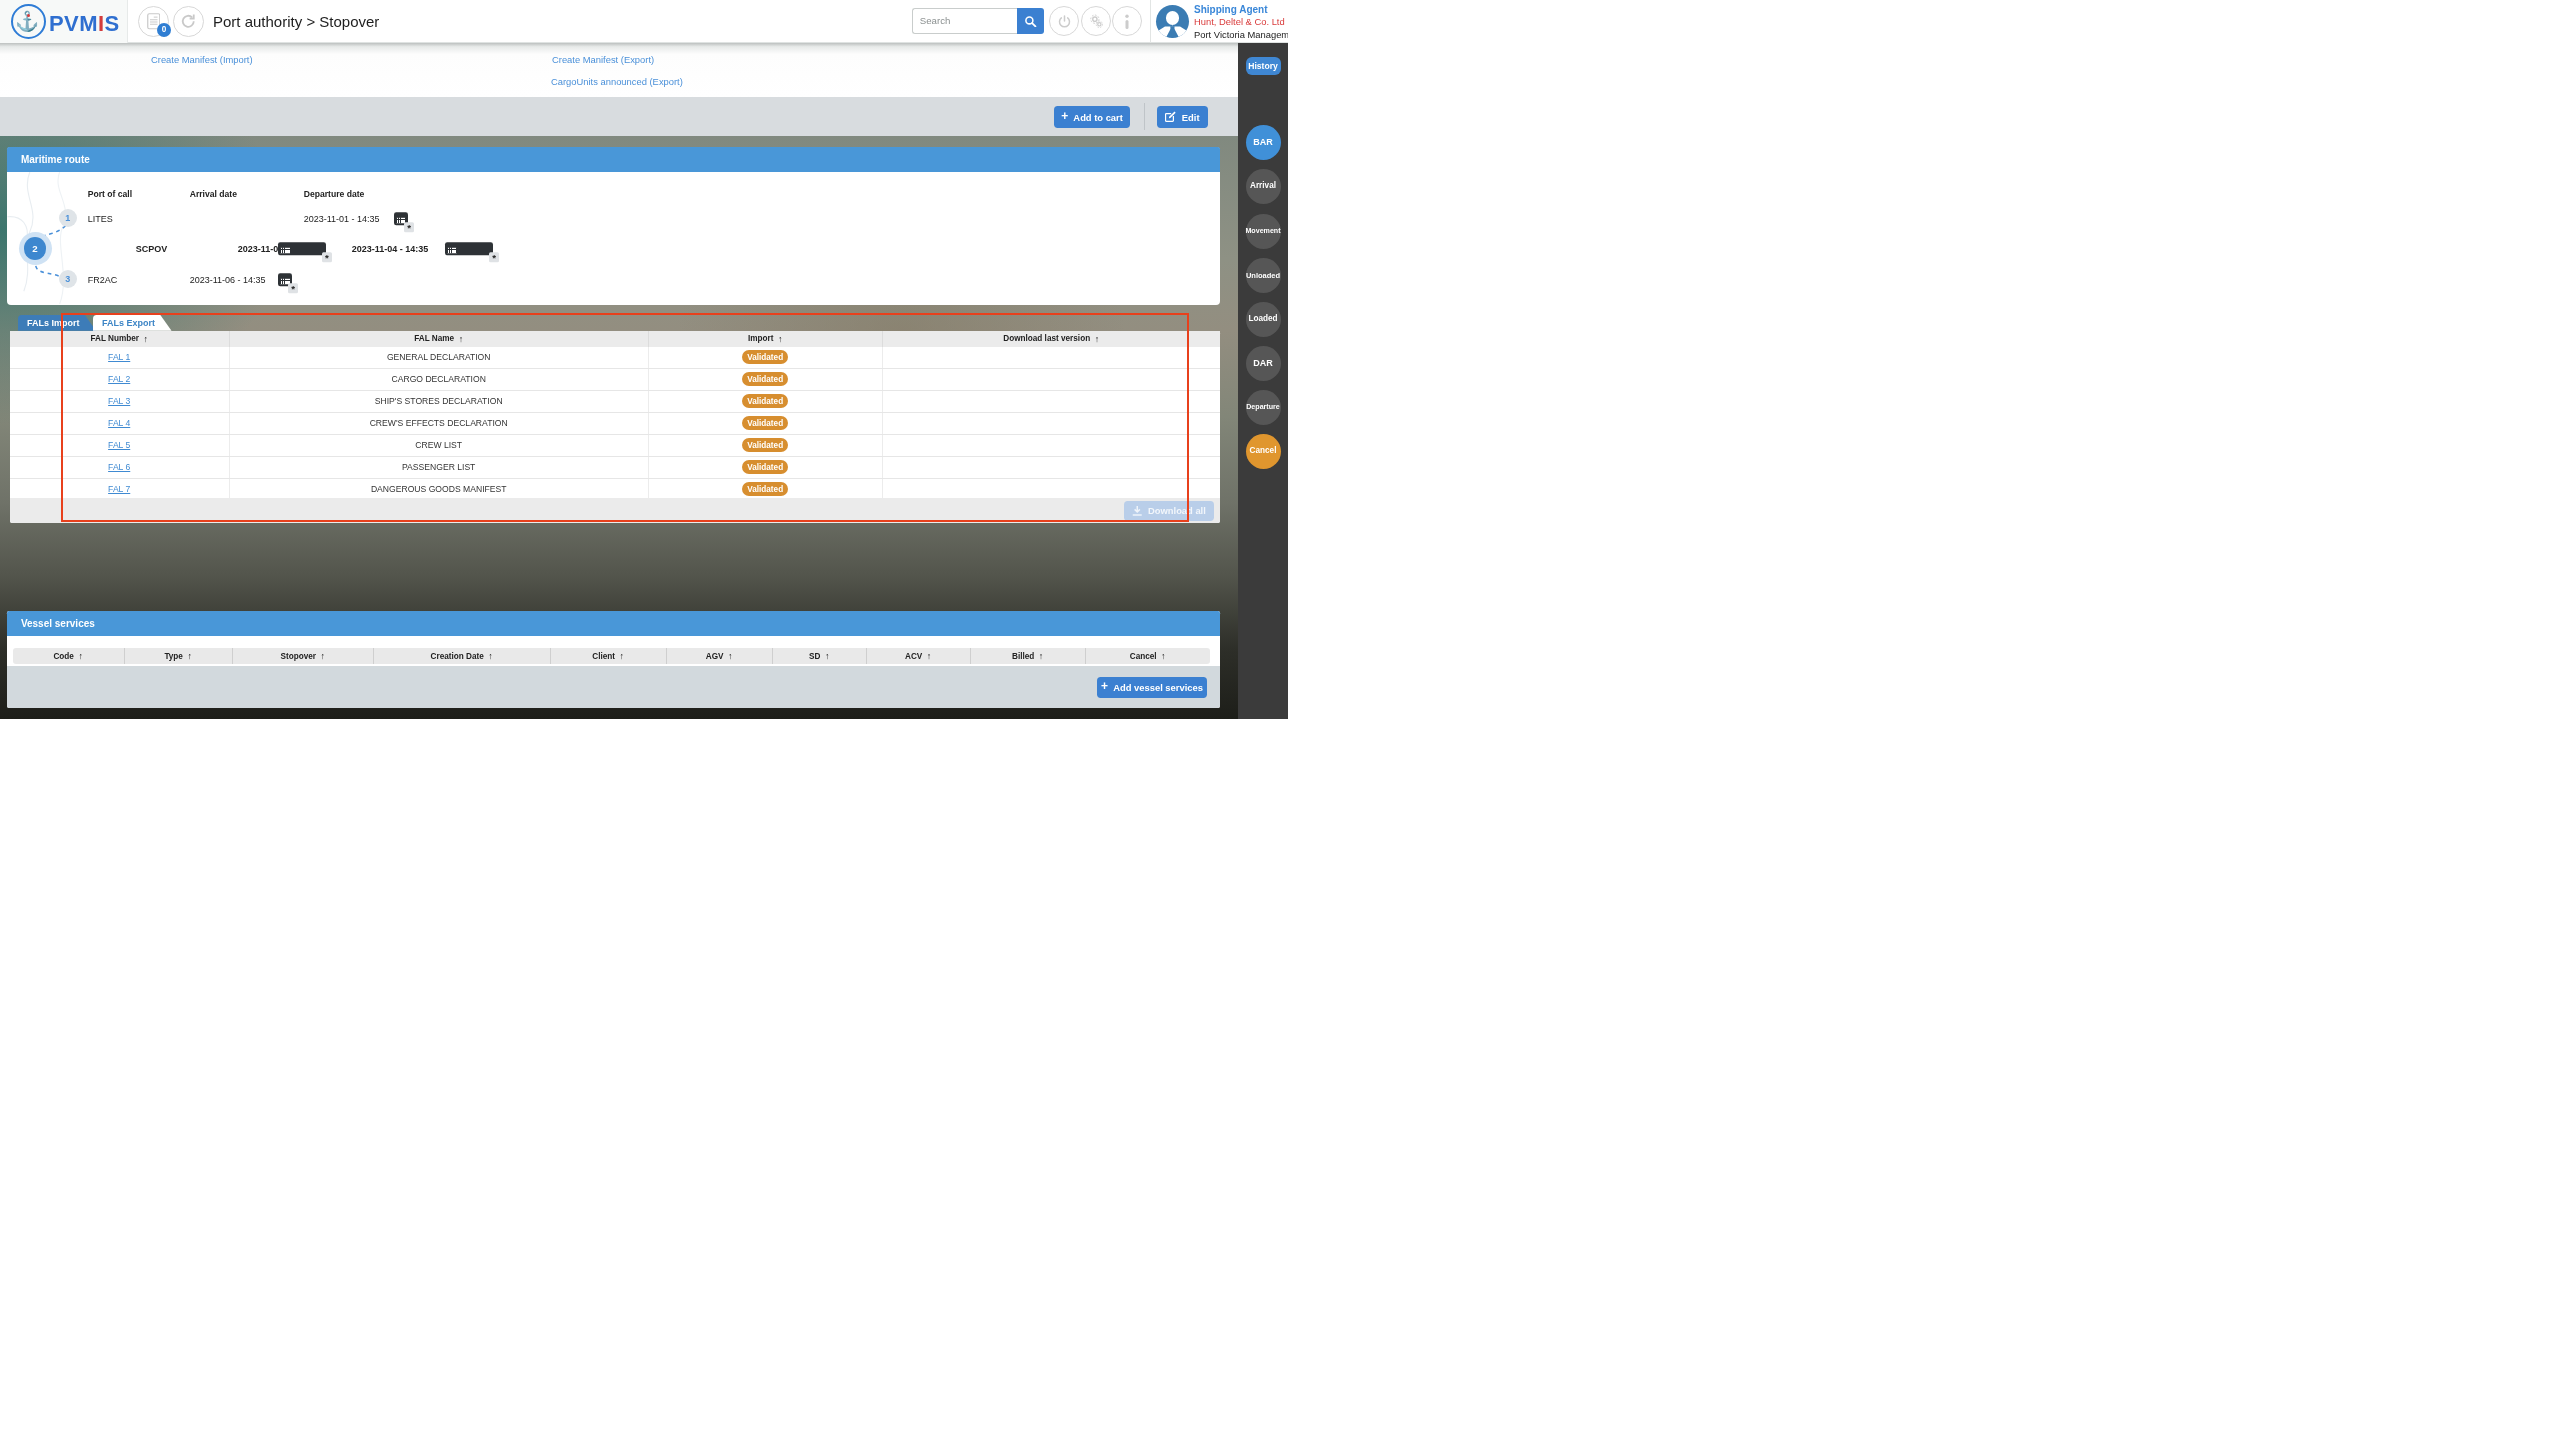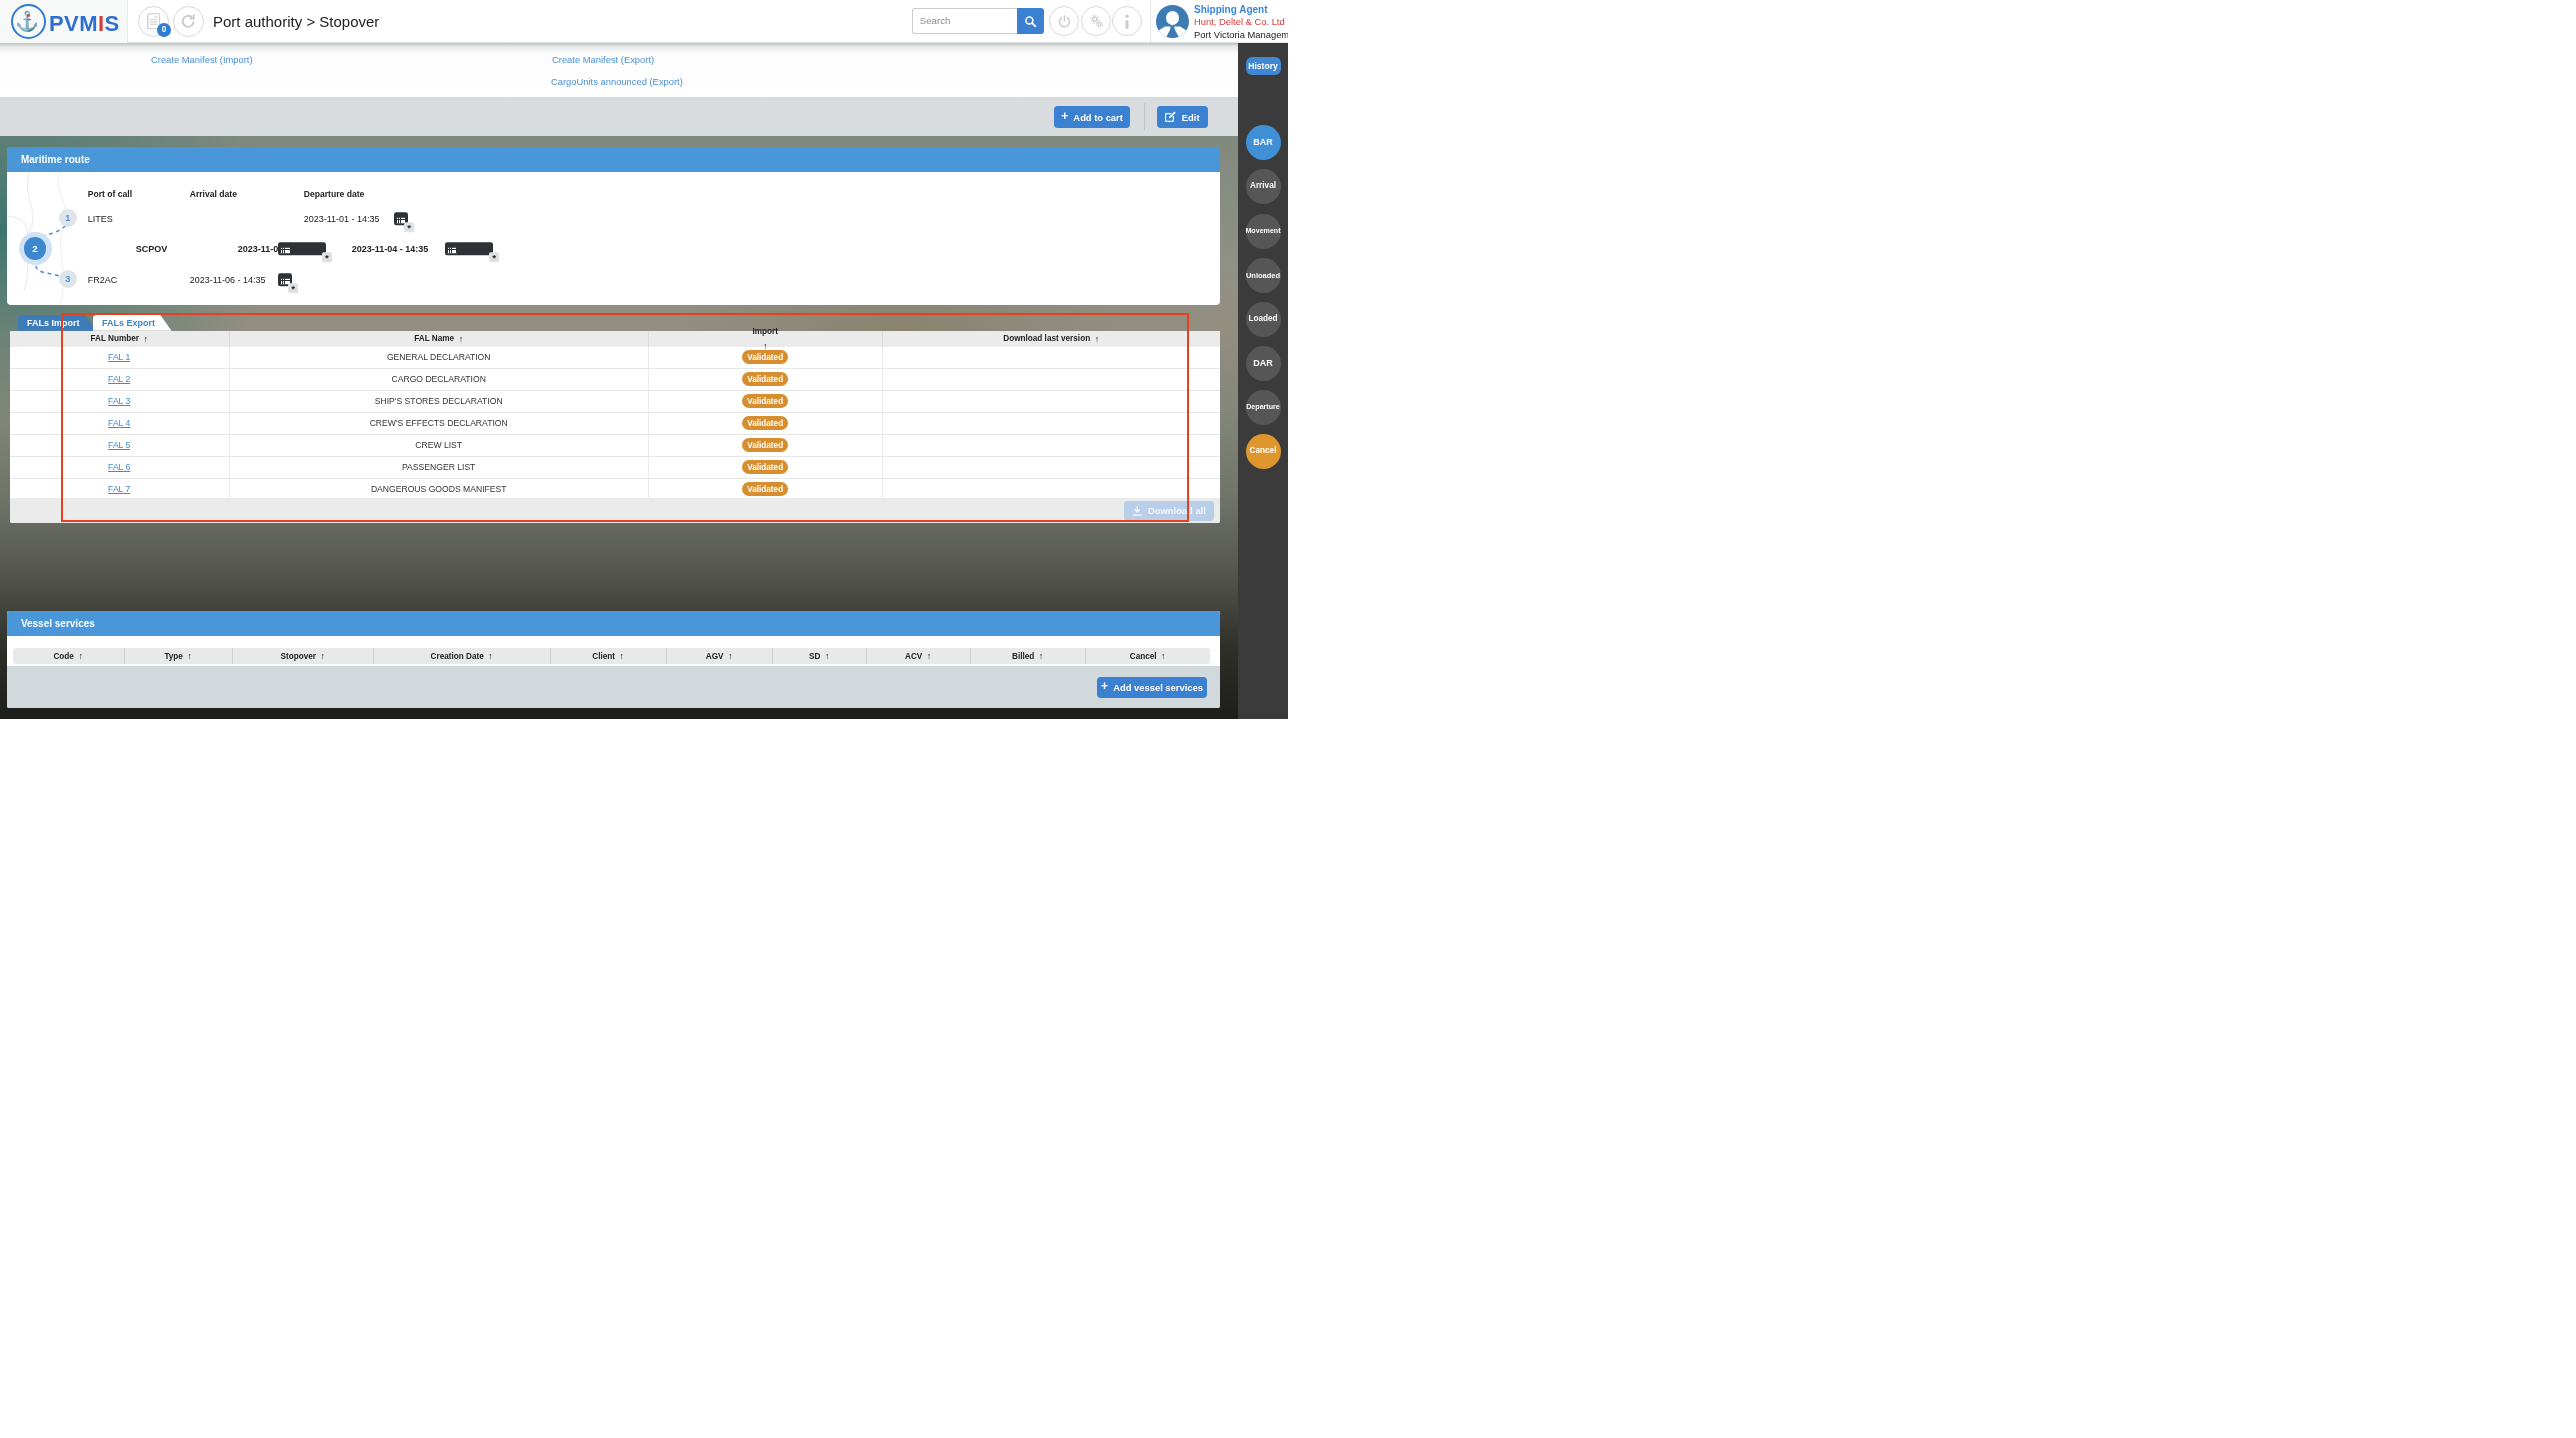--- a/index.html
+++ b/index.html
@@ -120,21 +120,21 @@
     border-radius:0 2.2px 2.2px 2.2px; z-index:5; }
   .ftable { width:100%; }
   .f-headrow { display:flex; height:15.7px; background:#ebebeb; }
   .f-hcell { font-size:8.2px; font-weight:bold; color:#222; display:flex; align-items:center;
     justify-content:center; gap:4.5px; border-right:0.7px solid #dcdcdc; cursor:pointer; }
   .f-hcell:last-child { border-right:none; }
   .f-row { display:flex; height:22px; border-bottom:0.7px solid #e6e6e6; }
   .f-cell { display:flex; align-items:center; justify-content:center; border-right:0.7px solid #ececec;
     font-size:8.6px; color:#333; }
   .f-cell:last-child { border-right:none; }
-  .col-num { width:220px; } .col-name { width:419px; } .col-imp { width:234px;flex-direction:column; } .col-dl { width:337px; }
+  .col-num { width:220px; } .col-name { width:419px; } .col-imp { width:234px; } .col-dl { width:337px; }
   .fal-link { color:#3f8ad2; text-decoration:underline; cursor:pointer; font-size:8.6px; }
   .badge-validated { background:#d78e2f; color:#fff; font-size:8.2px; font-weight:bold; width:46px;
     height:14.2px; border-radius:7.5px; display:flex; align-items:center; justify-content:center; }
   .f-footer { position:absolute; left:0; bottom:0; width:100%; height:25px; background:#ebebeb;
     border-radius:0 0 2.2px 2.2px; }
   .btn-dl-all { position:absolute; right:6px; bottom:2.2px; width:90px; height:20px; background:#b9cee9;
     color:#f2f6fb; border:none; border-radius:3.7px; font-size:9.4px; font-weight:bold; display:flex;
     align-items:center; justify-content:center; gap:6px; cursor:default; font-family:"Liberation Sans", sans-serif; }
 
   .annotation-rect { position:absolute; left:61px; top:313px; width:1128px; height:209px;

